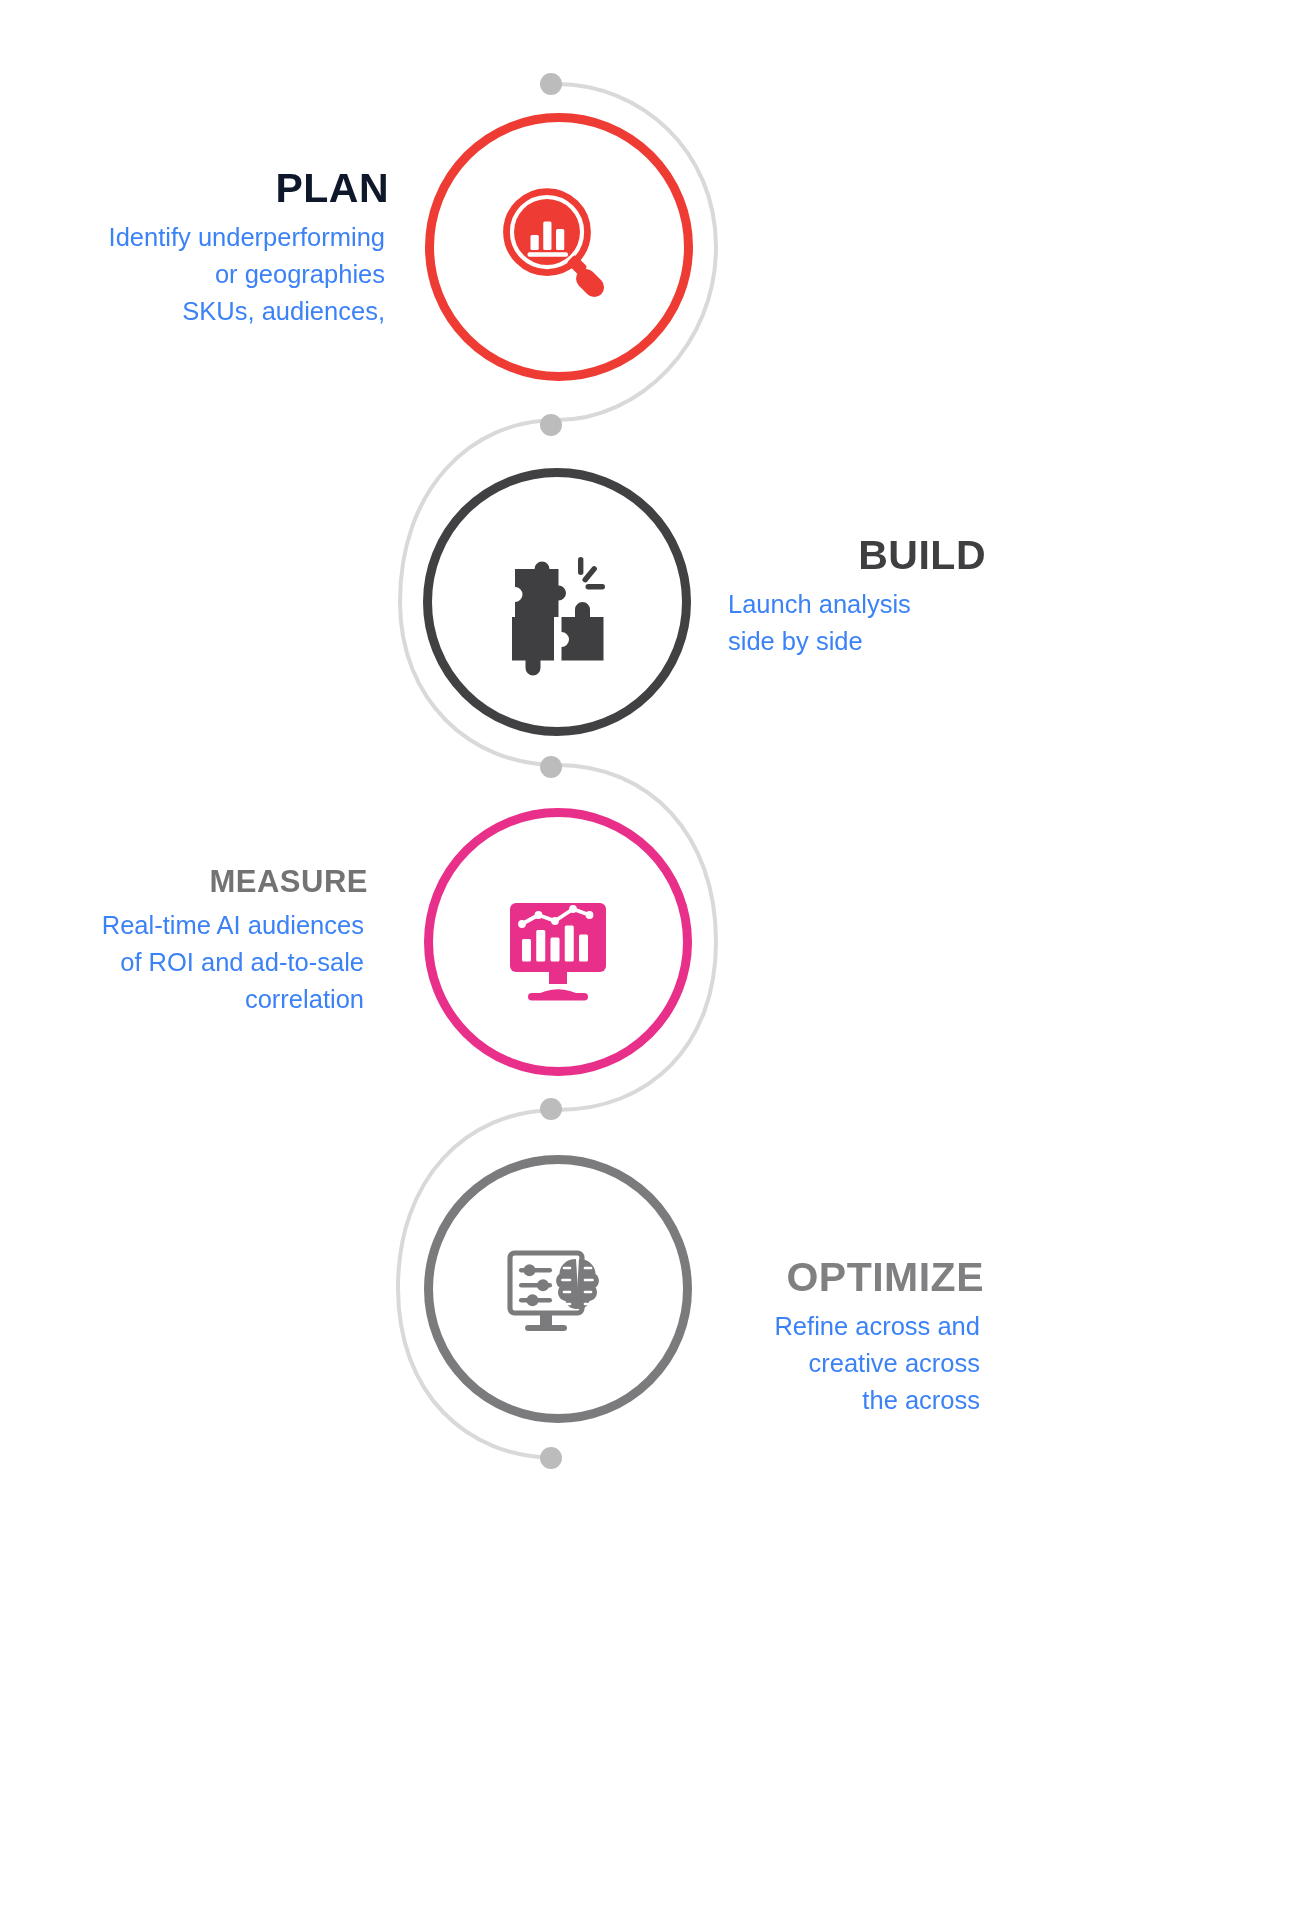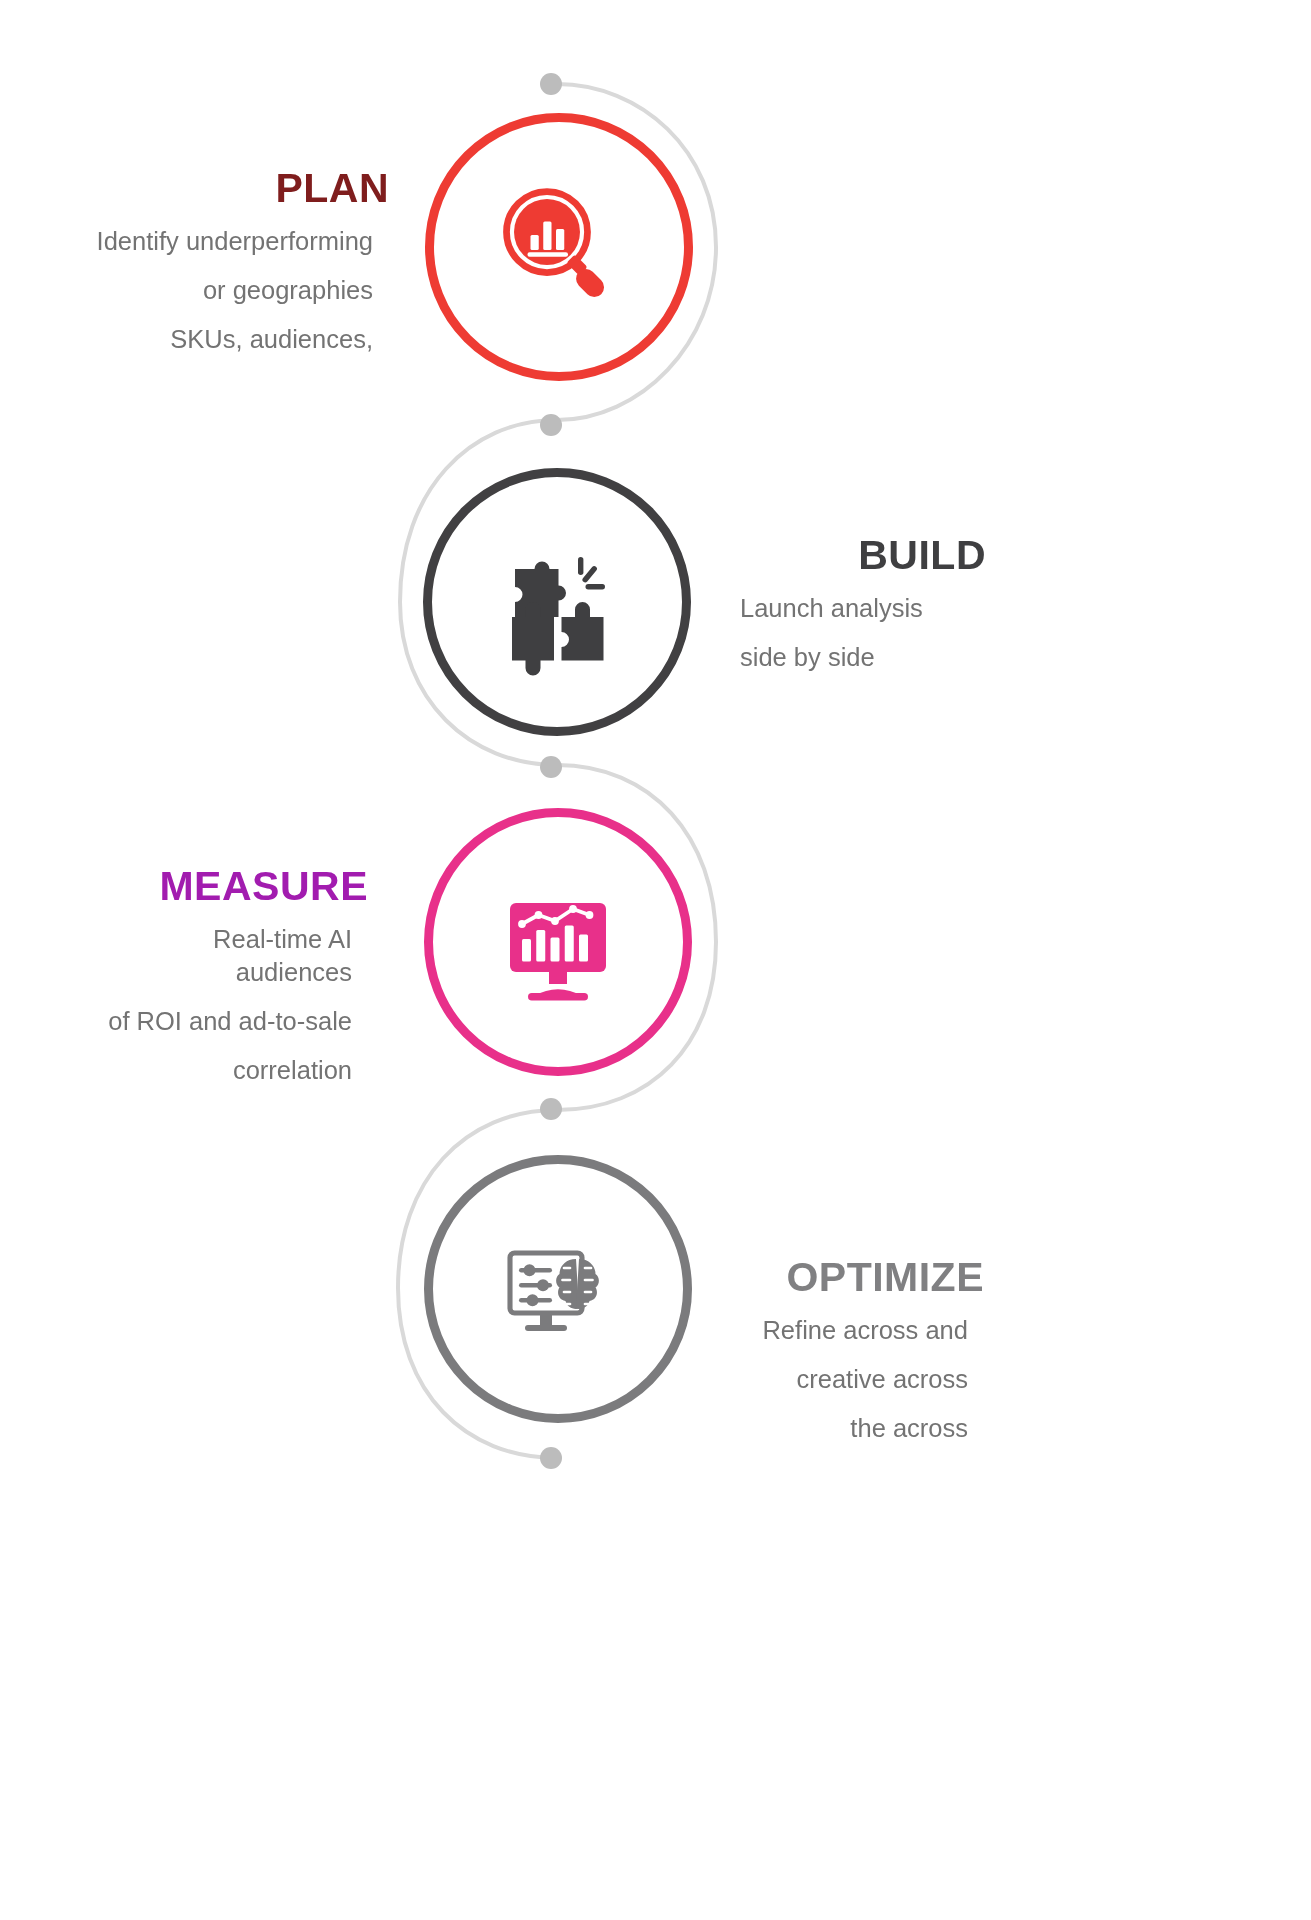--- a/index.html
+++ b/index.html
@@ -5,38 +5,38 @@
   html,body{margin:0;padding:0;background:#ffffff;}
   body{width:1311px;height:1920px;position:relative;overflow:hidden;
        font-family:"Liberation Sans","DejaVu Sans",sans-serif;}
   #stage{position:absolute;left:0;top:0;width:1311px;height:1920px;}
   .curves{position:absolute;left:0;top:0;width:1311px;height:1920px;}
   .node{position:absolute;border-radius:50%;background:#ffffff;box-sizing:border-box;}
   .node .iconwrap{position:absolute;left:0;top:0;right:0;bottom:0;
        display:flex;align-items:center;justify-content:center;}
   .txt{position:absolute;}
   .txt .ttl{font-weight:bold;letter-spacing:0.5px;line-height:1.0;margin:0 0 12px 0;}
-  .txt .desc{font-size:25.5px;line-height:1.30;color:#737373;margin:16px;font-weight:400;}
+  .txt .desc{font-size:25.5px;line-height:1.30;color:#3b82f6;margin:4px;font-weight:400;}
   .t-right{text-align:right;}
   .t-left{text-align:left;}
 
   
   #node1{left:425px;top:113px;width:268px;height:268px;border:9px solid #ee3b33;}
   #txt1{left:44px;top:168px;width:345px;}
-  #txt1 .ttl{font-size:41px;color:#7f1d1d;}
+  #txt1 .ttl{font-size:41px;color:#0f172a;}
 
   
   #node2{left:423px;top:468px;width:268px;height:268px;border:9px solid #414042;}
   #txt2{left:724px;top:535px;width:262px;}
   #txt2 .ttl{font-size:41px;color:#3f3f41;text-align:right;}
 
   
   #node3{left:424px;top:808px;width:268px;height:268px;border:9px solid #e8308a;}
   #txt3{left:80px;top:866px;width:288px;}
-  #txt3 .ttl{font-size:41px;color:#a21caf;}
+  #txt3 .ttl{font-size:31px;color:#737373;}
 
   
   #node4{left:424px;top:1155px;width:268px;height:268px;border:9px solid #7b7b7d;}
   #txt4{left:712px;top:1215px;width:272px;}
   #txt4 .ttl{font-size:41px;color:#808082;margin-top:42px;}
 </style>
 </head>
 <body>
 
 <div id="stage">

